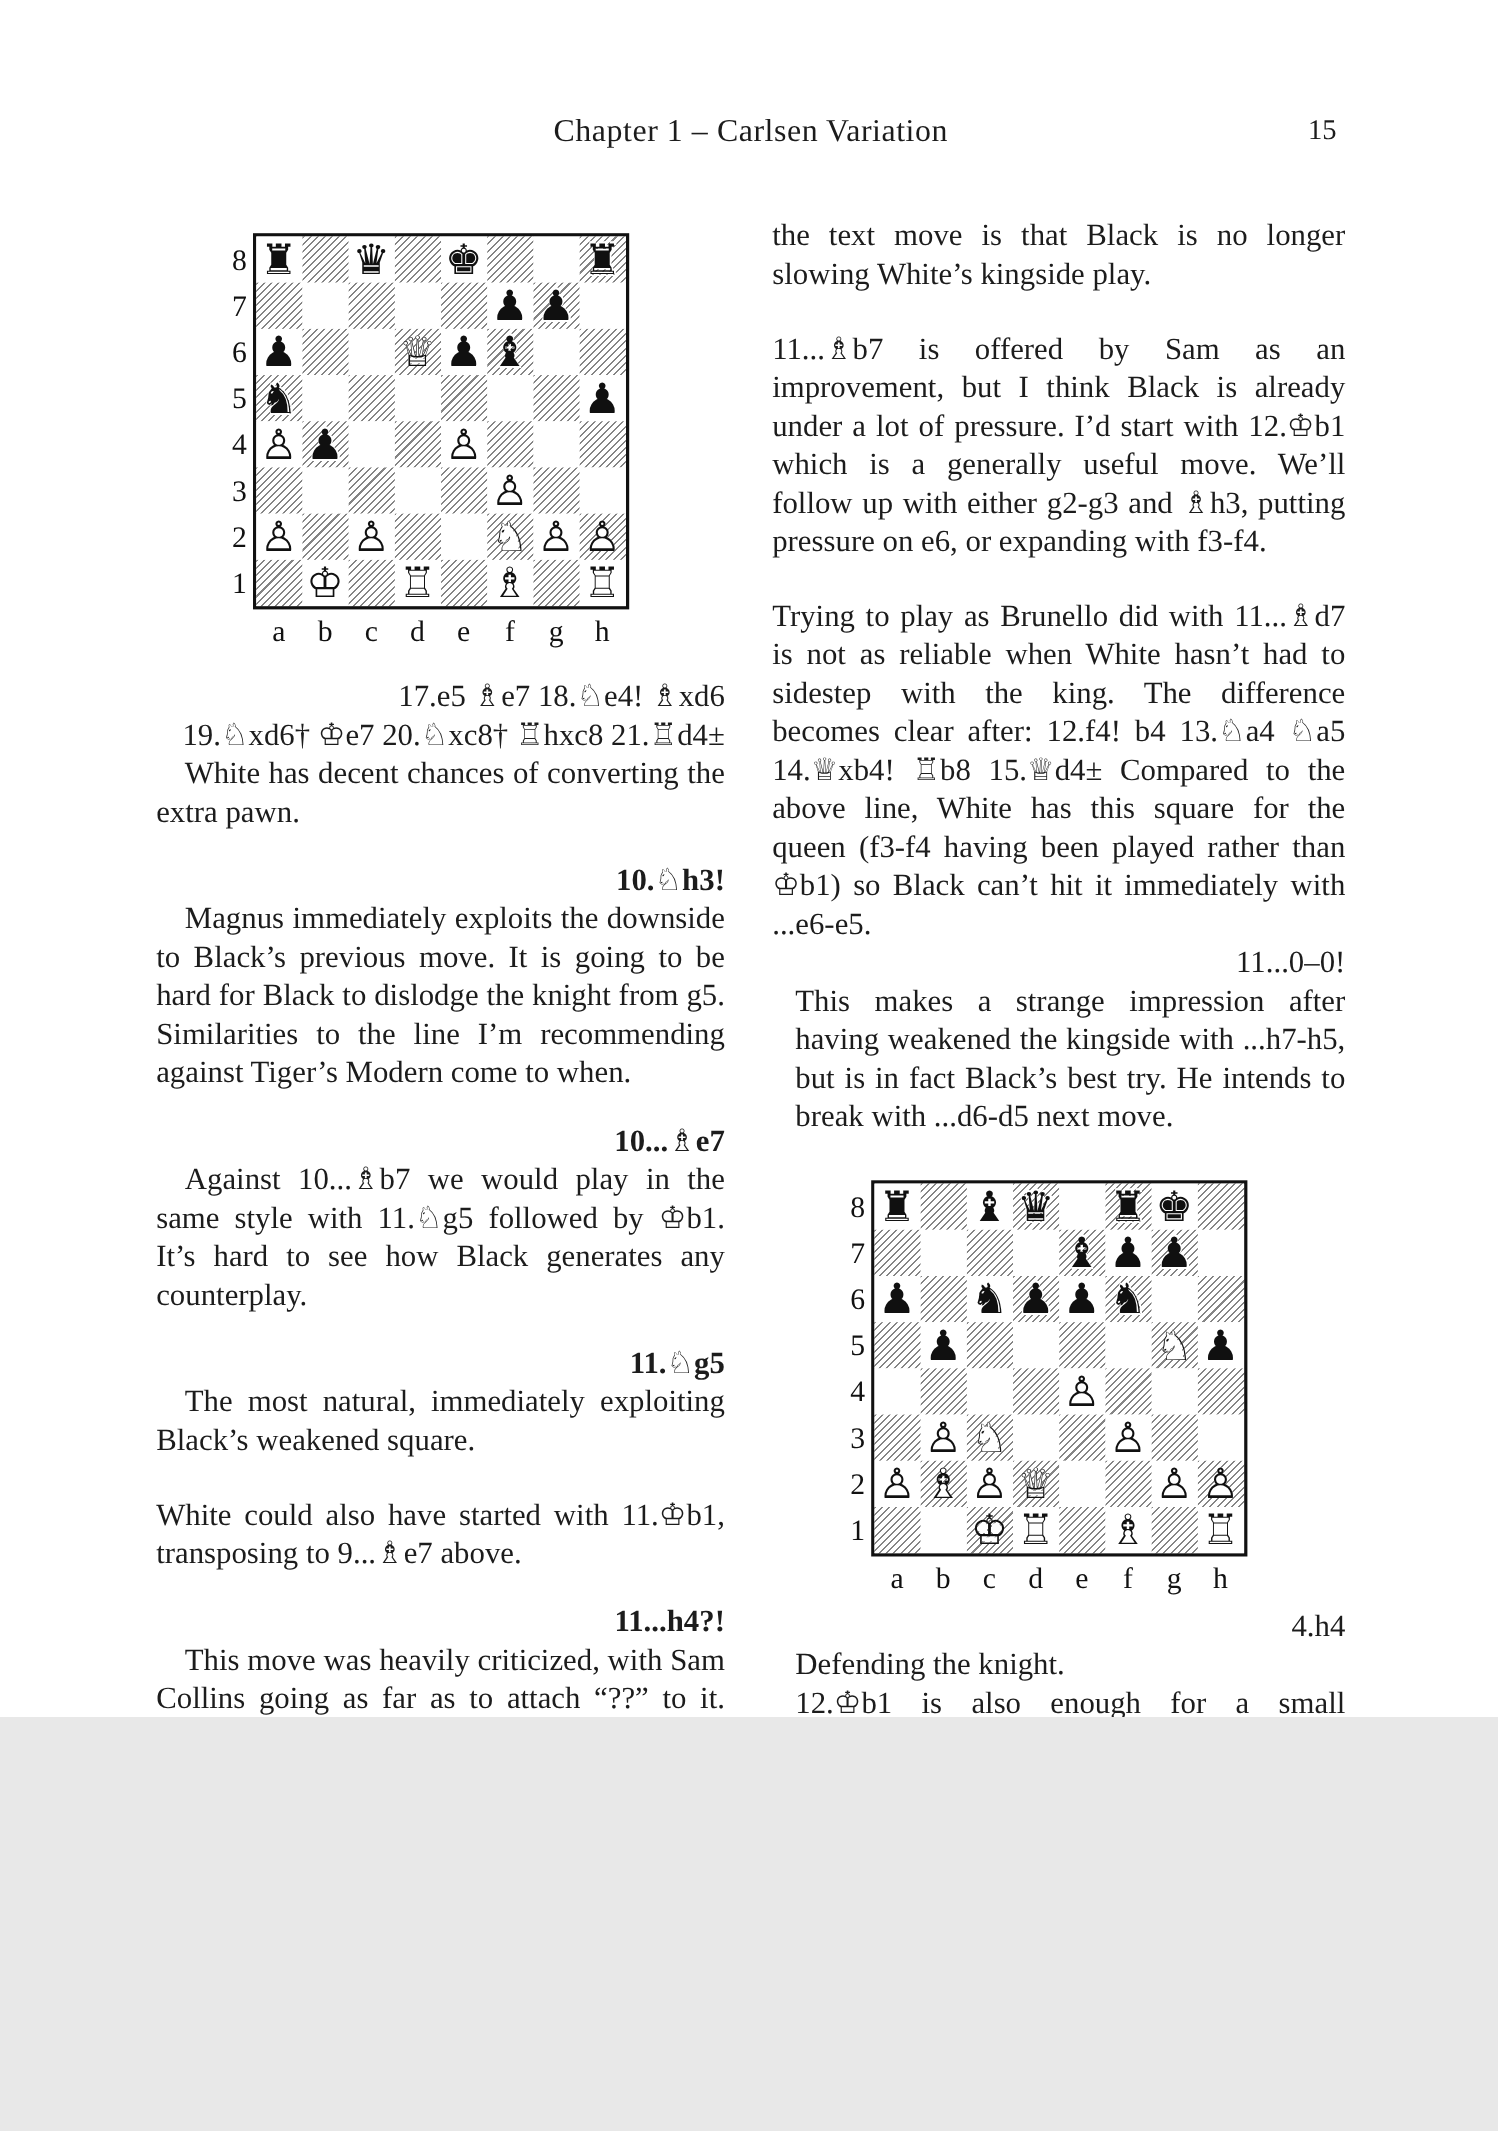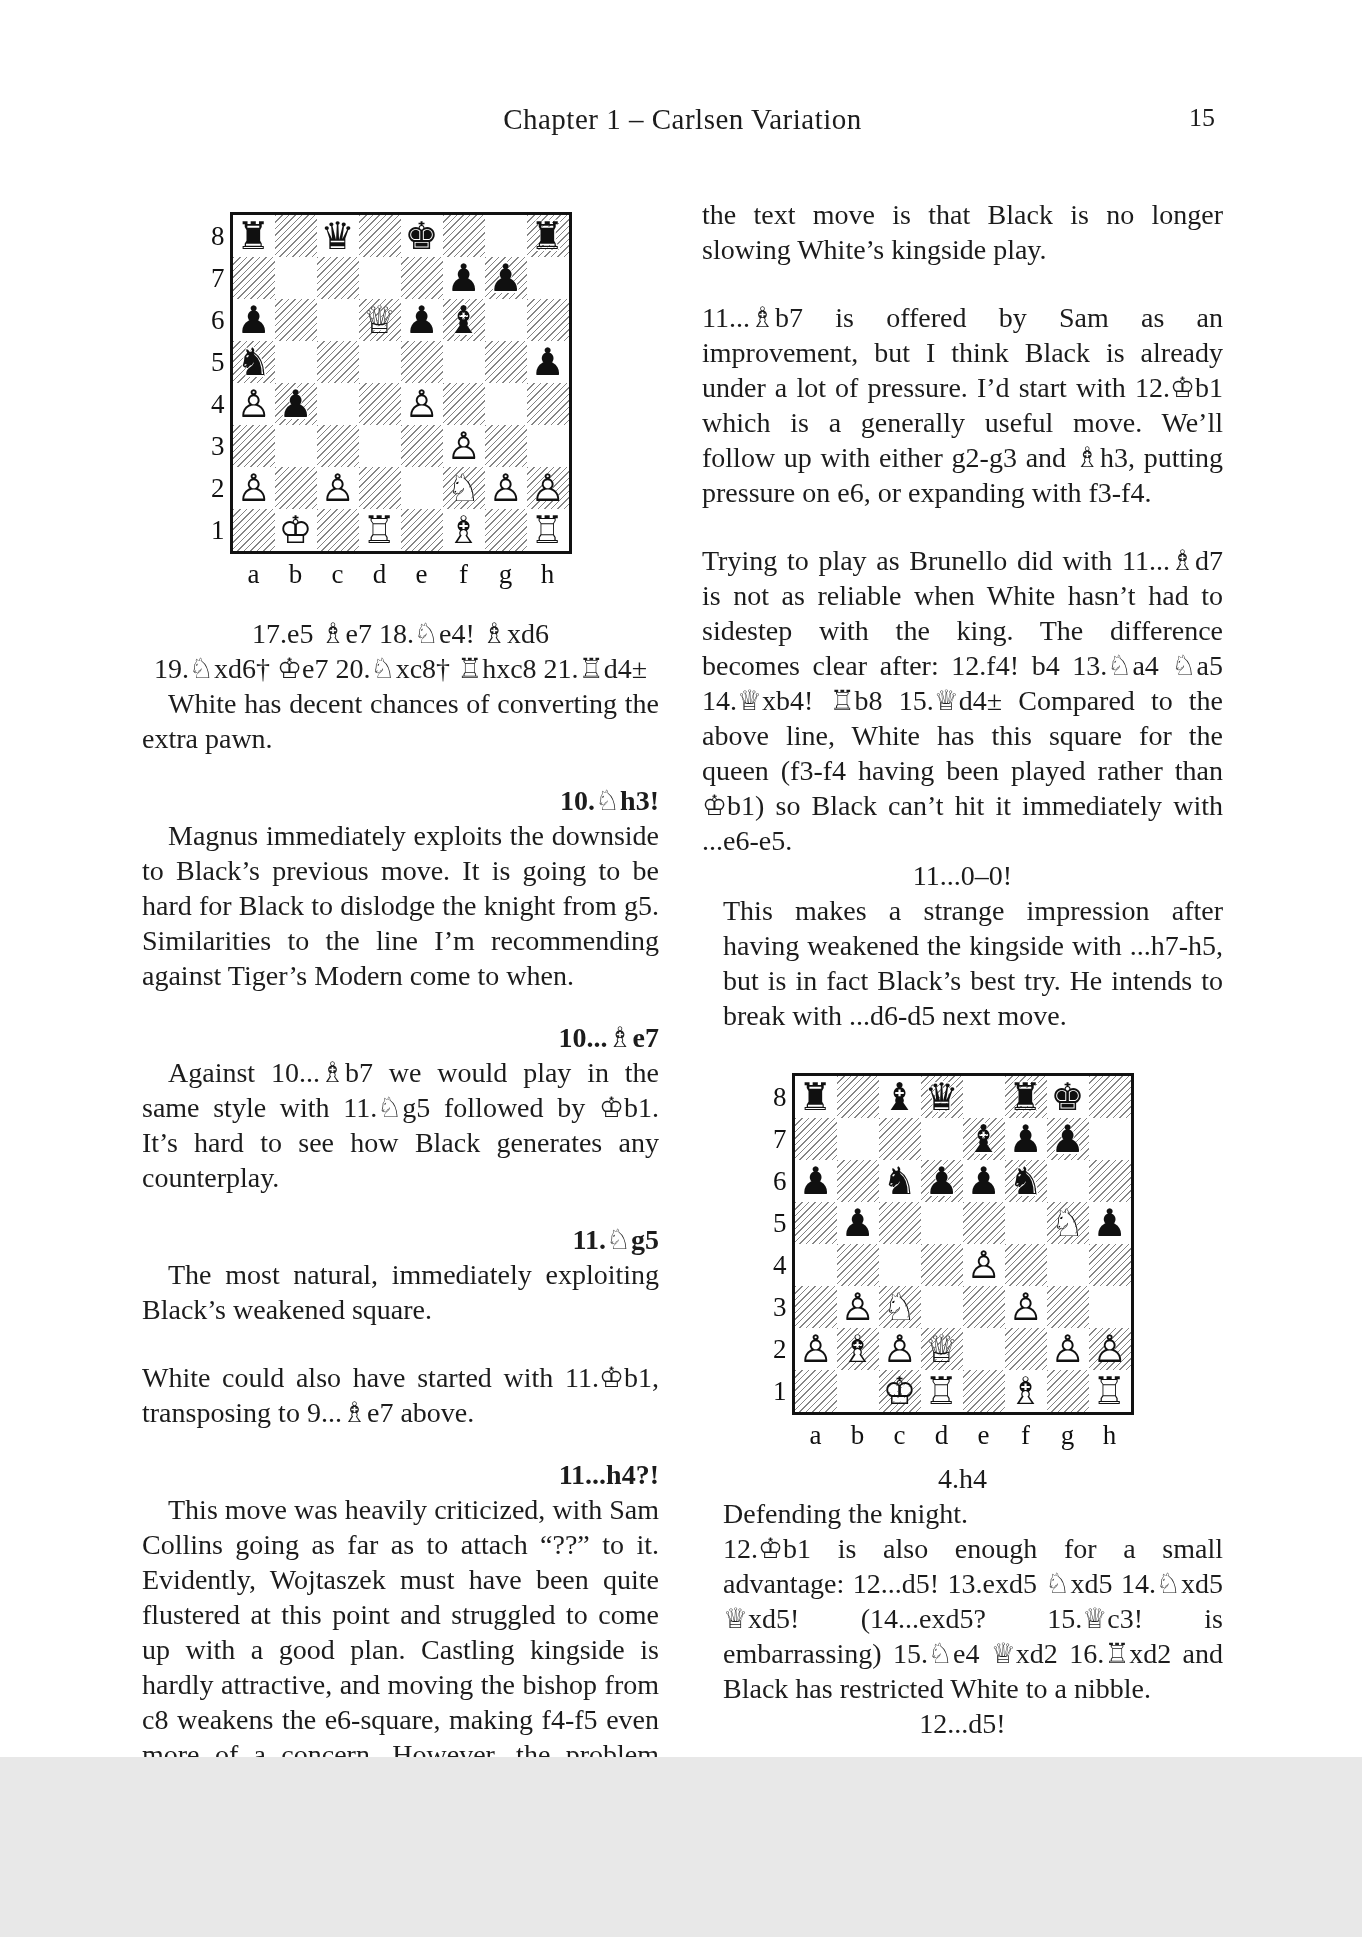--- a/index.html
+++ b/index.html
@@ -1,30 +1,30 @@
 <!DOCTYPE html>
 <html><head>
 <meta charset="utf-8">
 <style>
   html,body{margin:0;padding:0;background:#e8e8e8;}
-  .page{position:relative;width:1362px;height:1757px;background:#ffffff;
+  .page{position:relative;width:1362px;height:1561px;background:#ffffff;
         font-family:"Liberation Serif","DejaVu Serif","DejaVu Sans",serif;color:#1c1c1c;}
   .running-header{position:absolute;left:142px;top:103px;width:1081px;height:40px;}
   .chapter-title{position:absolute;left:0;right:0;text-align:center;font-size:29px;letter-spacing:.5px;}
   .page-number{position:absolute;right:8px;top:0;font-size:26px;}
   .column{position:absolute;font-size:28px;line-height:35px;}
   .column.left{left:142px;top:212px;width:517px;}
   .column.right{left:702px;top:197px;width:521px;}
   .para{text-align:justify;margin:0;}
   .para.first-indent{text-indent:26px;}
   .para.block-indent{padding-left:21px;}
   .space-before{margin-top:33px;}
   .heading{font-weight:bold;margin-top:27px;text-align:right;}
   .moves-block{margin:0;}
-  .move-line{text-align:center;}
+  .move-line{text-align:right;}
   .move-line.indent{padding-left:26px;}
   .diagram{margin:0 auto 24px auto;width:342px;}
   .column.right .diagram{margin-top:40px;margin-bottom:8px;}
   .board{position:relative;width:336px;border:3px solid #111;background:#fff;}
   .brow{display:flex;height:42px;}
   .sq{width:42px;height:42px;position:relative;background:#fff;}
   .sq.dark{background:repeating-linear-gradient(135deg,#858585 0px,#858585 1.3px,#ffffff 1.3px,#ffffff 4.6px);}
   .piece,.piece span{position:absolute;left:0;top:0;width:42px;height:42px;}
   .piece span{display:flex;align-items:center;justify-content:center;
       font-family:"DejaVu Sans",sans-serif;font-size:38px;line-height:42px;}

